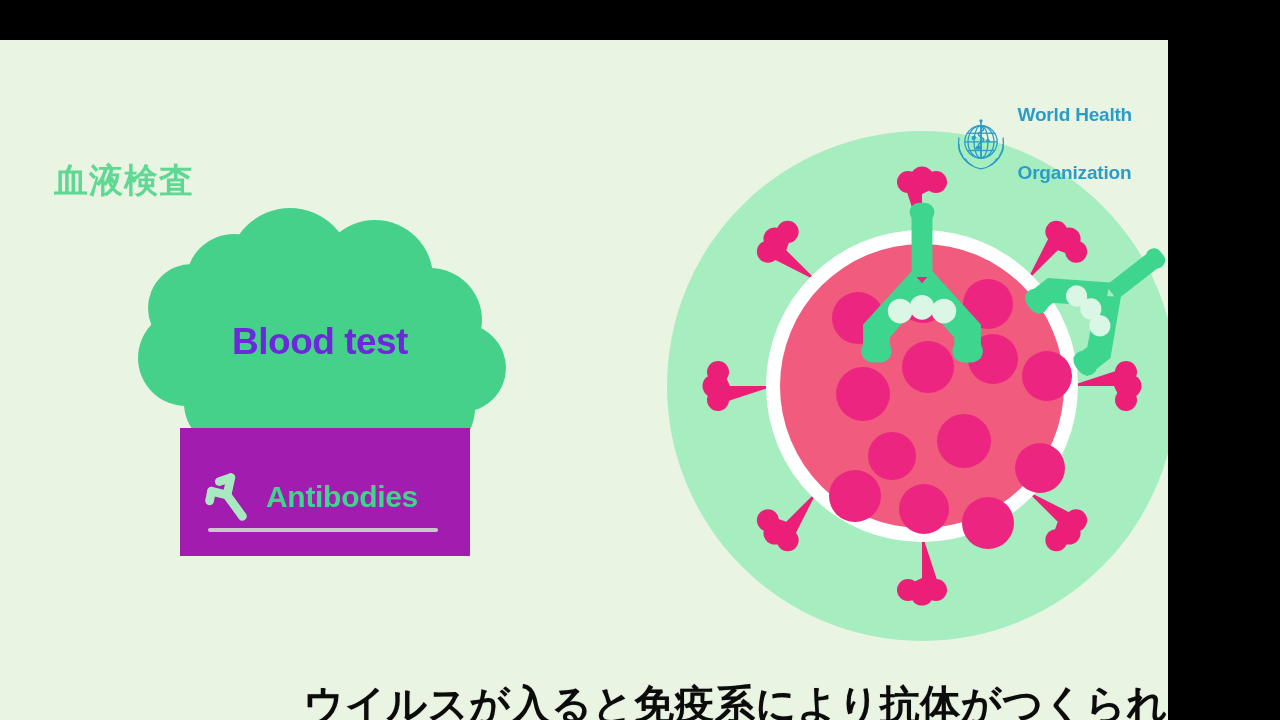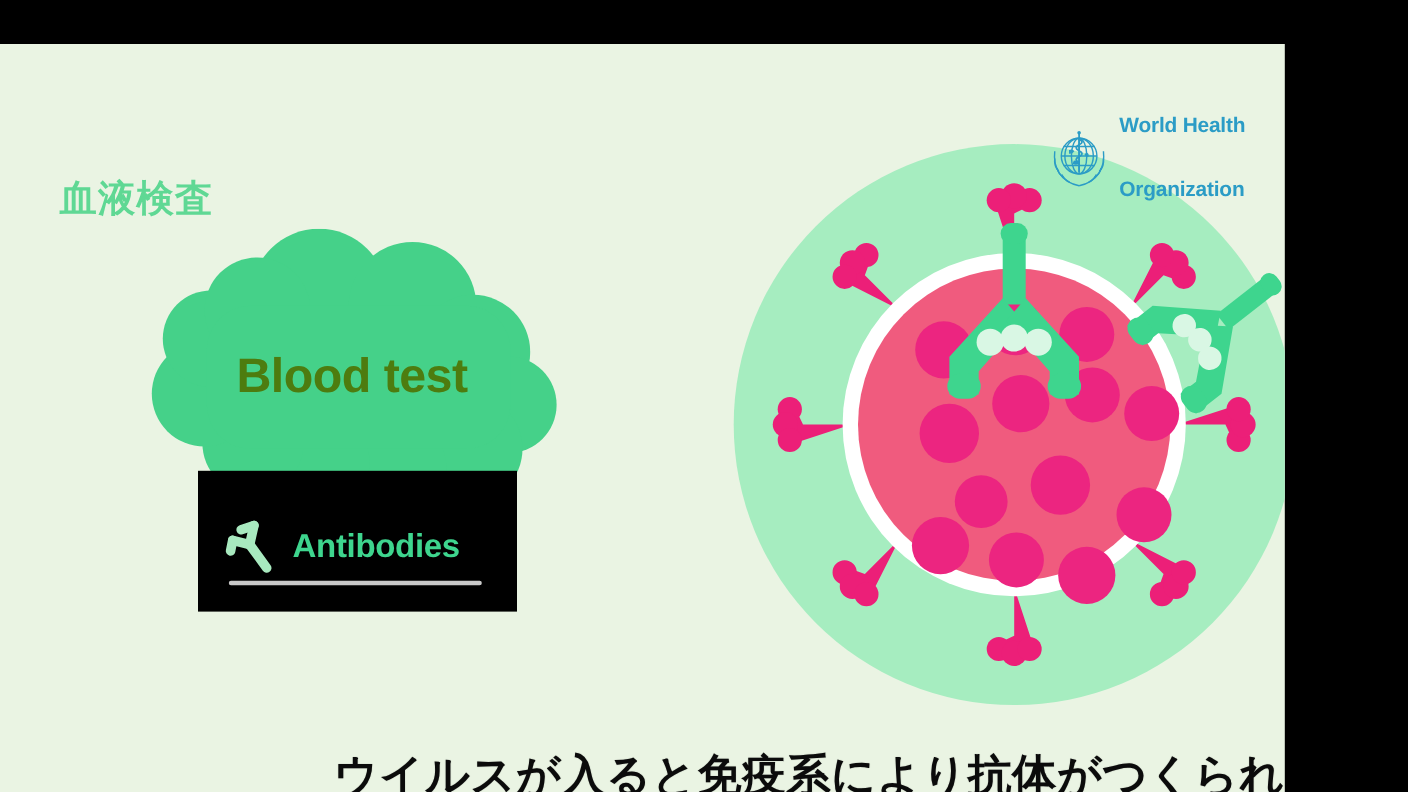--- a/index.html
+++ b/index.html
@@ -58,37 +58,37 @@
     height: 260px;
   }
   #cloud-svg { display: block; width: 380px; height: 260px; }
   #cloud-text {
     position: absolute;
     left: 0; top: 0;
     width: 380px; height: 260px;
     display: flex;
     align-items: center;
     justify-content: center;
-    color: #4d7c0f;
-    font-size: 44px;
+    color: #6d28d9;
+    font-size: 37px;
     font-weight: bold;
     letter-spacing: -0.5px;
     padding-top: 8px;
     box-sizing: border-box;
     pointer-events: none;
   }
 
   
   #ab-card {
     position: absolute;
     left: 180px;
     top: 388px;
     width: 290px;
     height: 128px;
-    background: #000000;
+    background: #a21caf;
   }
   #ab-card-row {
     position: absolute;
     left: 18px;
     top: 40px;
     display: flex;
     align-items: center;
     gap: 10px;
   }
   #ab-icon { width: 58px; height: 58px; display: block; }

